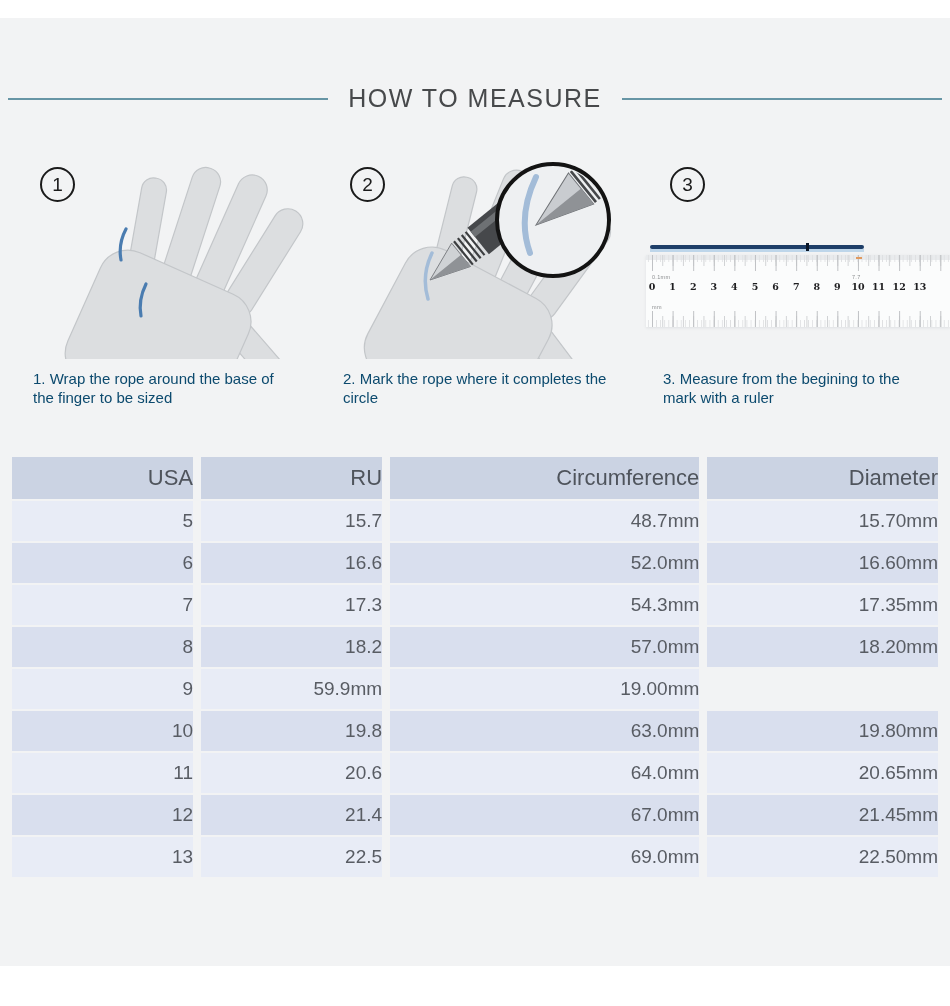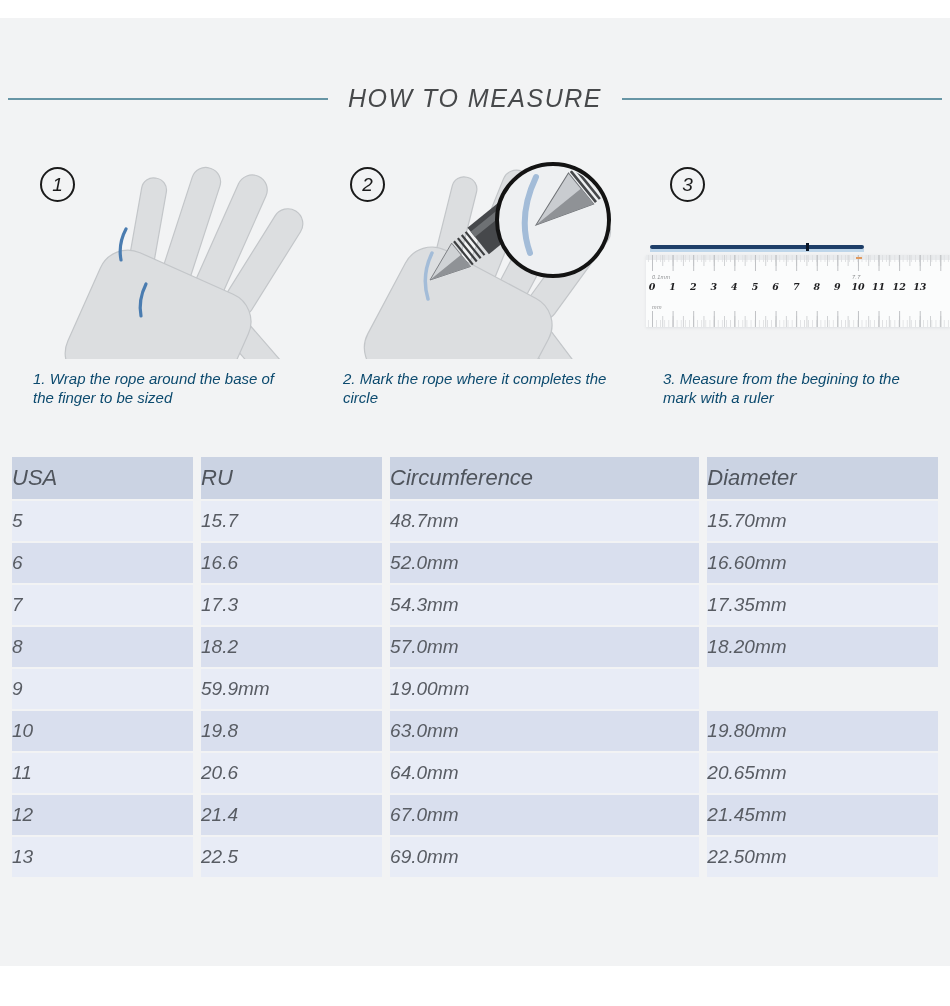--- a/index.html
+++ b/index.html
@@ -1,21 +1,21 @@
 <!DOCTYPE html>
 <html style="--bg: #f2f3f4; --accent: #6795a5; --rope: #1e3e68; --rope-glow: #b5d0e8; --header-bg: #cbd3e3; --row-light: #e8ecf6; --row-dark: #d9dfee; --text: #585c63;"><head>
 <meta charset="utf-8">
 <style>
   html,body{margin:0;padding:0;}
   body{
     width:950px;height:1006px;overflow:hidden;background:#ffffff;
     font-family:"Liberation Sans", sans-serif;
     -webkit-font-smoothing:antialiased;
   }
-  .page{width:950px;height:1006px;position:relative;background:#fff;font-style:italic;}
+  .page{width:950px;height:1006px;position:relative;background:#fff;}
   .content{
     position:absolute;top:18px;left:0;right:0;height:948px;
     background:var(--bg,#f2f3f4);
   }
 
   
   .title-row{
     display:flex;align-items:center;margin:66px 8px 0 8px;
   }
   .title-row .rule{flex:1;height:2px;background:var(--accent,#6795a5);}
@@ -77,21 +77,21 @@
   .rlabel-spec{left:6px;top:19px;}
   .rlabel-end{left:206px;top:19px;}
   .rlabel-unit{left:6px;top:49px;}
 
   
   .size-table{margin:50px 12px 0 12px;}
   .t-row{
     display:grid;grid-template-columns:19.55% 19.55% 33.4% 1fr;
     column-gap:8px;margin-bottom:2px;
   }
-  .t-cell{text-align:left;color:var(--text,#585c63);}
+  .t-cell{text-align:right;color:var(--text,#585c63);}
   .t-head .t-cell{
     background:var(--header-bg,#cbd3e3);height:42px;line-height:42px;
     font-size:22px;color:#4f545c;
   }
   .t-data .t-cell{height:40px;line-height:40px;font-size:19px;}
   .t-odd .t-cell{background:var(--row-light,#e8ecf6);}
   .t-even .t-cell{background:var(--row-dark,#d9dfee);}
 </style>
 </head>
 <body>

